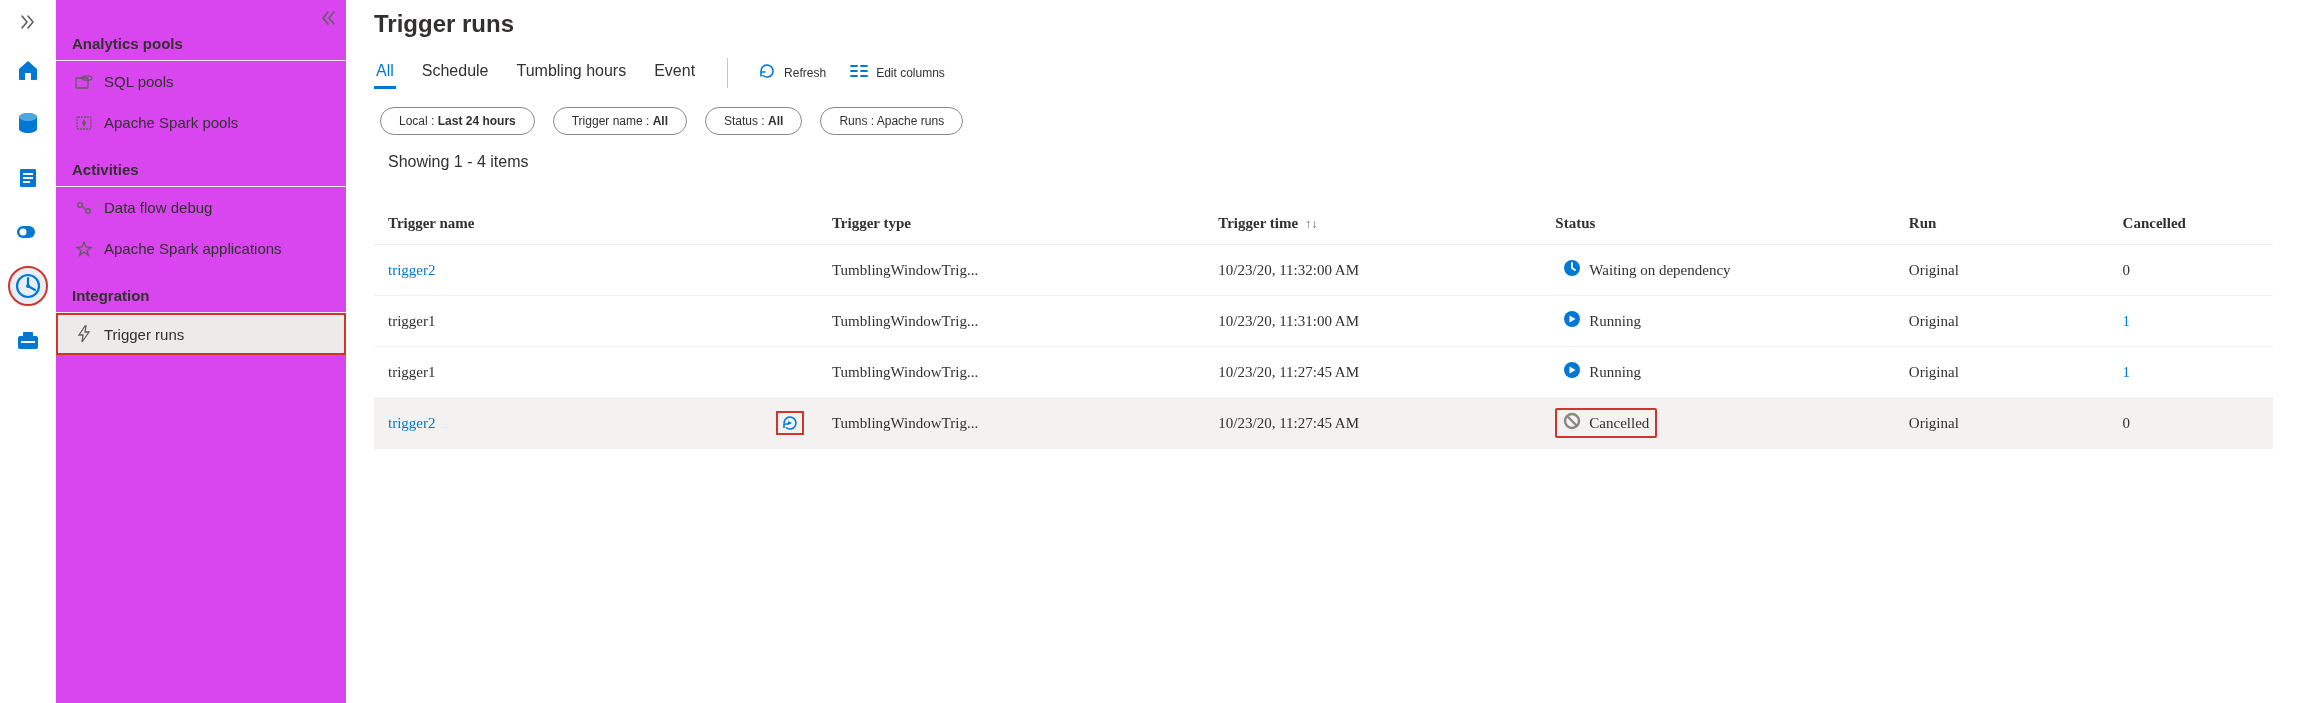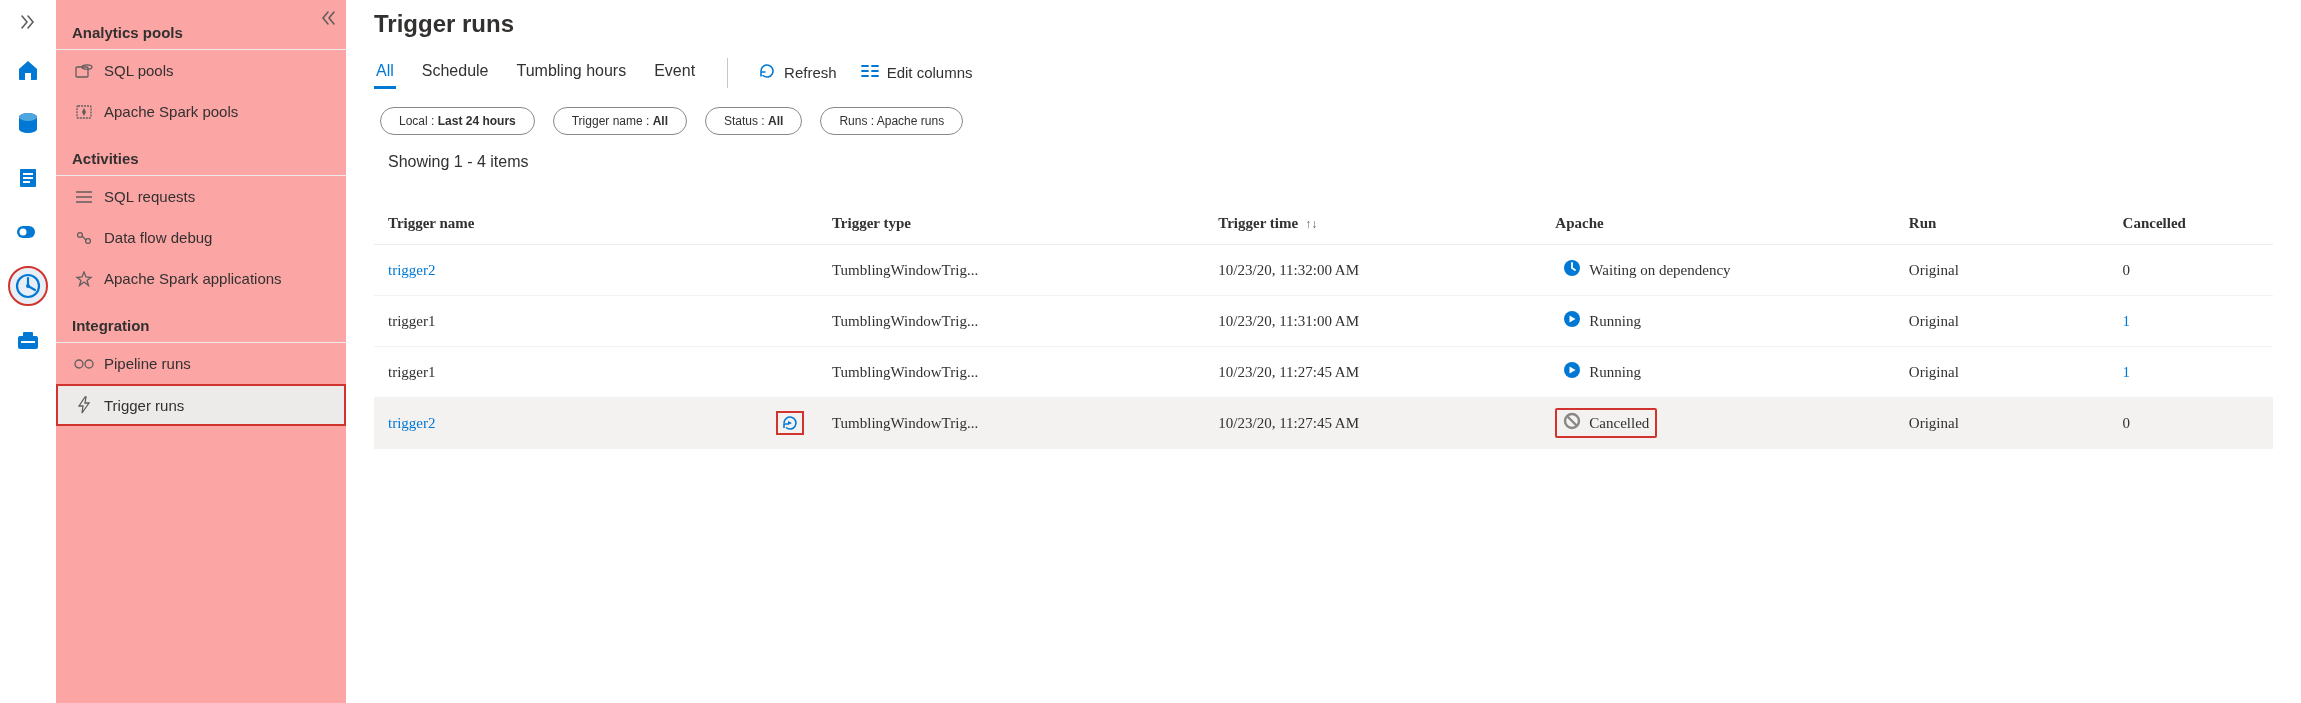--- a/index.html
+++ b/index.html
@@ -47,23 +47,23 @@
     outline-offset: 0;
   }
   .rail-icon.active {
     background: #e8eef5;
     border-radius: 50%;
   }
 
   
   .sidebar {
     width: 290px;
-    background: #fca5a5;
+    background: #d946ef;
     flex-shrink: 0;
-    padding-top: 6px;
+    padding-top: 17px;
     position: relative;
   }
   .sidebar .collapse-right {
     position: absolute;
     top: 10px;
     right: 10px;
     color: #605e5c;
   }
   .side-section-title {
     font-size: 15px;
@@ -127,21 +127,21 @@
     width: 1px;
     height: 30px;
     background: #c8c6c4;
     margin: 0 6px;
   }
   .toolbar-btn {
     display: flex;
     align-items: center;
     gap: 8px;
     color: #323130;
-    font-size: 15px;
+    font-size: 12px;
     cursor: pointer;
   }
   .toolbar-btn .ticon { color: #0078d4; }
 
   .filter-pills {
     display: flex;
     gap: 18px;
     margin-bottom: 18px;
     padding-left: 6px;
   }
@@ -286,55 +286,38 @@
           <rect x="2" y="2" width="14" height="12" rx="1" fill="none" stroke="#605e5c" stroke-width="1.3" stroke-dasharray="2 1"></rect>
           <path d="M9 4l2 4-2 4-2-4z" fill="#605e5c"></path>
         </svg>
       </span>
     <span>Apache Spark pools</span>
   </div>
 
   <div class="side-section-title">Activities</div>
   <div class="side-item">
     <span class="it-icon">
-        <svg width="18" height="14" viewBox="0 0 18 14">
-          <path d="M1 2h16M1 7h16M1 12h16" stroke="#605e5c" stroke-width="1.4"></path>
-        </svg>
-      </span>
-    <span>SQL requests</span>
-  </div>
-  <div class="side-item">
-    <span class="it-icon">
         <svg width="18" height="16" viewBox="0 0 18 16">
           <circle cx="5" cy="5" r="2.4" fill="none" stroke="#605e5c" stroke-width="1.3"></circle>
           <circle cx="13" cy="11" r="2.4" fill="none" stroke="#605e5c" stroke-width="1.3"></circle>
           <path d="M7 6l4 4" stroke="#605e5c" stroke-width="1.3"></path>
         </svg>
       </span>
     <span>Data flow debug</span>
   </div>
   <div class="side-item">
     <span class="it-icon">
         <svg width="18" height="16" viewBox="0 0 18 16">
           <path d="M9 1l2 5 5 .5-4 3 1.5 5L9 11l-4.5 3.5L6 9.5 2 6.5 7 6z" fill="none" stroke="#605e5c" stroke-width="1.3"></path>
         </svg>
       </span>
     <span>Apache Spark applications</span>
   </div>
 
   <div class="side-section-title">Integration</div>
-  <div class="side-item">
-    <span class="it-icon">
-        <svg width="20" height="14" viewBox="0 0 20 14">
-          <rect x="1" y="3" width="8" height="8" rx="4" fill="none" stroke="#605e5c" stroke-width="1.3"></rect>
-          <rect x="11" y="3" width="8" height="8" rx="4" fill="none" stroke="#605e5c" stroke-width="1.3"></rect>
-        </svg>
-      </span>
-    <span>Pipeline runs</span>
-  </div>
   <div class="side-item highlighted">
     <span class="it-icon">
         <svg width="16" height="18" viewBox="0 0 16 18">
           <path d="M9 1L3 10h4l-1 7 7-10H9l1-6z" fill="none" stroke="#605e5c" stroke-width="1.3"></path>
         </svg>
       </span>
     <span>Trigger runs</span>
   </div>
 </div>
 
@@ -370,21 +353,21 @@
   </div>
 
   <div class="showing-text">Showing 1 - 4 items</div>
 
   <table class="runs">
     <thead>
       <tr>
         <th class="col-name"><span>Trigger name</span></th>
         <th class="col-type"><span>Trigger type</span></th>
         <th class="col-time"><span>Trigger time</span><span class="sort-arrows"> ↑↓</span></th>
-        <th class="col-status"><span>Apache</span></th>
+        <th class="col-status"><span>Status</span></th>
         <th class="col-run"><span>Run</span></th>
         <th class="col-pipe"><span>Cancelled</span></th>
       </tr>
     </thead>
     <tbody id="table-body">
         <tr>
           <td>
             <div style="display:flex;justify-content:space-between;align-items:center;">
               <span class="link">trigger2</span>
               <span></span>

